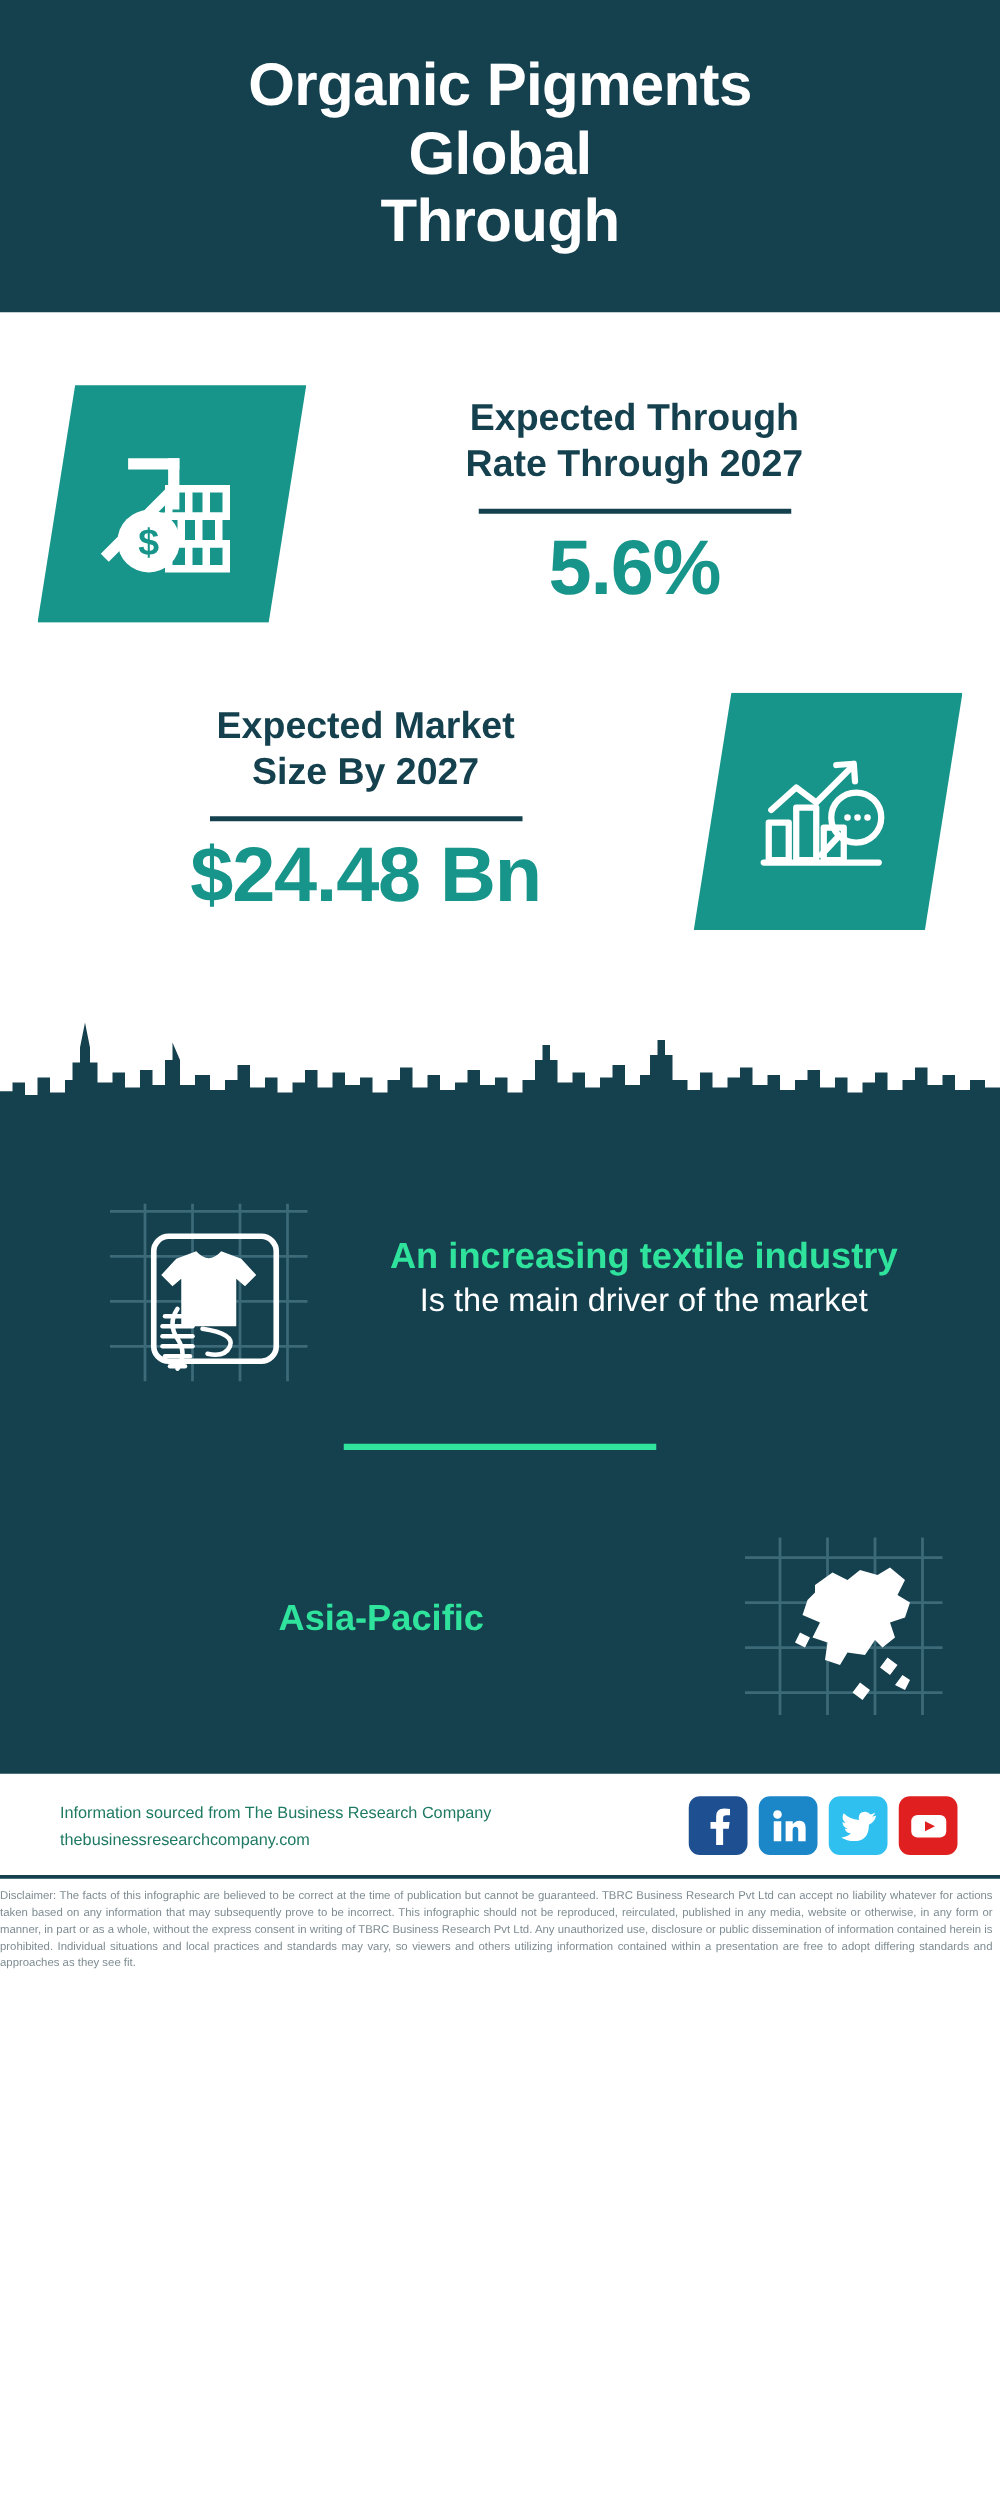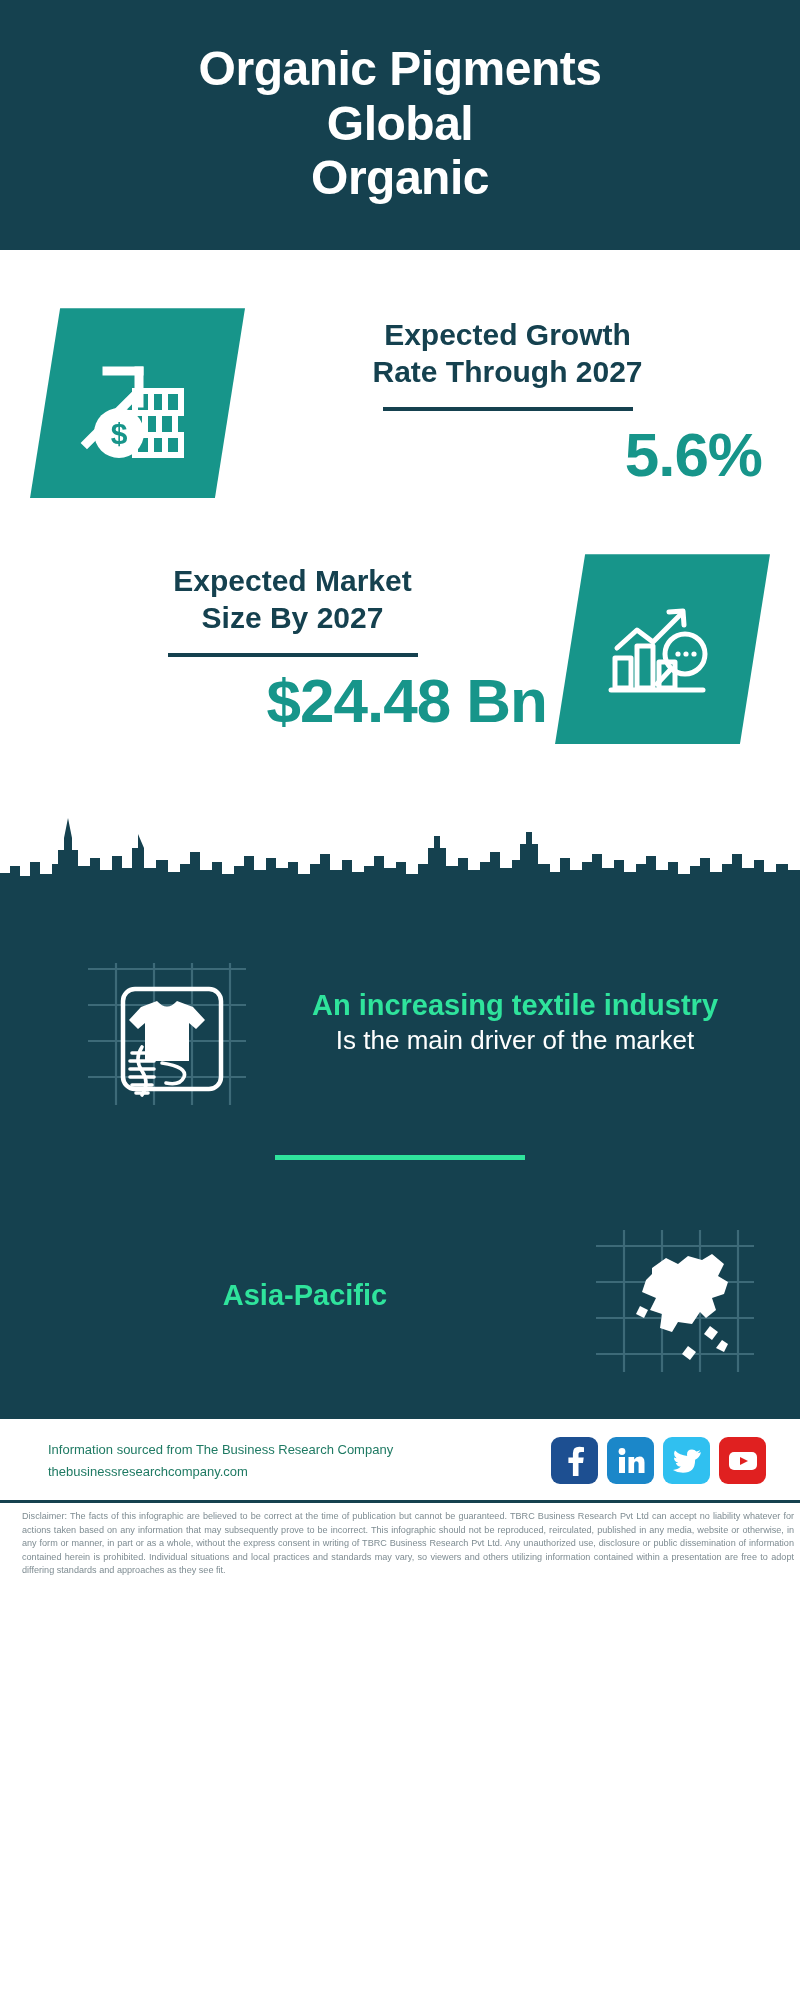--- a/index.html
+++ b/index.html
@@ -66,21 +66,20 @@
     height:4px;
     background:#15414f;
     margin:16px auto 10px auto;
   }
   .bignum {
     color:#17958a;
     font-size:62px;
     font-weight:bold;
     line-height:1.1;
     letter-spacing:-1px;
-    text-align:right;
   }
 
   
   .skyline { display:block; width:800px; height:125px; margin-top:34px; }
 
   
   .dark {
     background:#15414f;
     padding:8px 0 26px 0;
     margin-top:-2px;
@@ -136,37 +135,37 @@
   }
   .soc.fb { background:#1d4f91; }
   .soc.li { background:#1b87c9; }
   .soc.tw { background:#30c0f0; }
   .soc.yt { background:#e02020; }
   .soc svg { display:block; }
 
   
   .disclaimer {
     border-top:3px solid #15414f;
-    padding:7px 6px 10px 22px;
+    padding:7px 6px 10px 0;
     color:#7e8c92;
     font-size:9.1px;
     line-height:1.48;
     text-align:justify;
   }
 </style>
 </head>
 <body>
 
 <div class="page">
 
   <div class="header">
     <h1>
       <span class="ln">Organic Pigments</span>
       <span class="ln">Global</span>
-      <span class="ln">Organic</span>
+      <span class="ln">Through</span>
     </h1>
   </div>
 
   <div class="stats">
 
     <div class="statrow one">
       <div class="para">
         <svg width="118" height="112" viewBox="0 0 118 112" aria-hidden="true">
           <g fill="none" stroke="#ffffff" stroke-width="9" stroke-linecap="square">
             <path d="M8 96 L56 48"></path>
@@ -183,21 +182,21 @@
             <line x1="80" y1="66" x2="80" y2="88"></line>
             <line x1="72" y1="88" x2="72" y2="108"></line>
             <line x1="86" y1="88" x2="86" y2="108"></line>
           </g>
           <circle cx="40" cy="86" r="25" fill="#ffffff"></circle>
           <text x="40" y="97" font-family="'Liberation Sans', sans-serif" font-size="30" font-weight="bold" fill="#17958a" text-anchor="middle">$</text>
         </svg>
       </div>
       <div class="stattext">
         <h2>
-          <span>Expected Growth</span><br>
+          <span>Expected Through</span><br>
           <span>Rate Through 2027</span>
         </h2>
         <div class="rule"></div>
         <div class="bignum">5.6%</div>
       </div>
     </div>
 
     <div class="statrow two">
       <div class="stattext">
         <h2>

